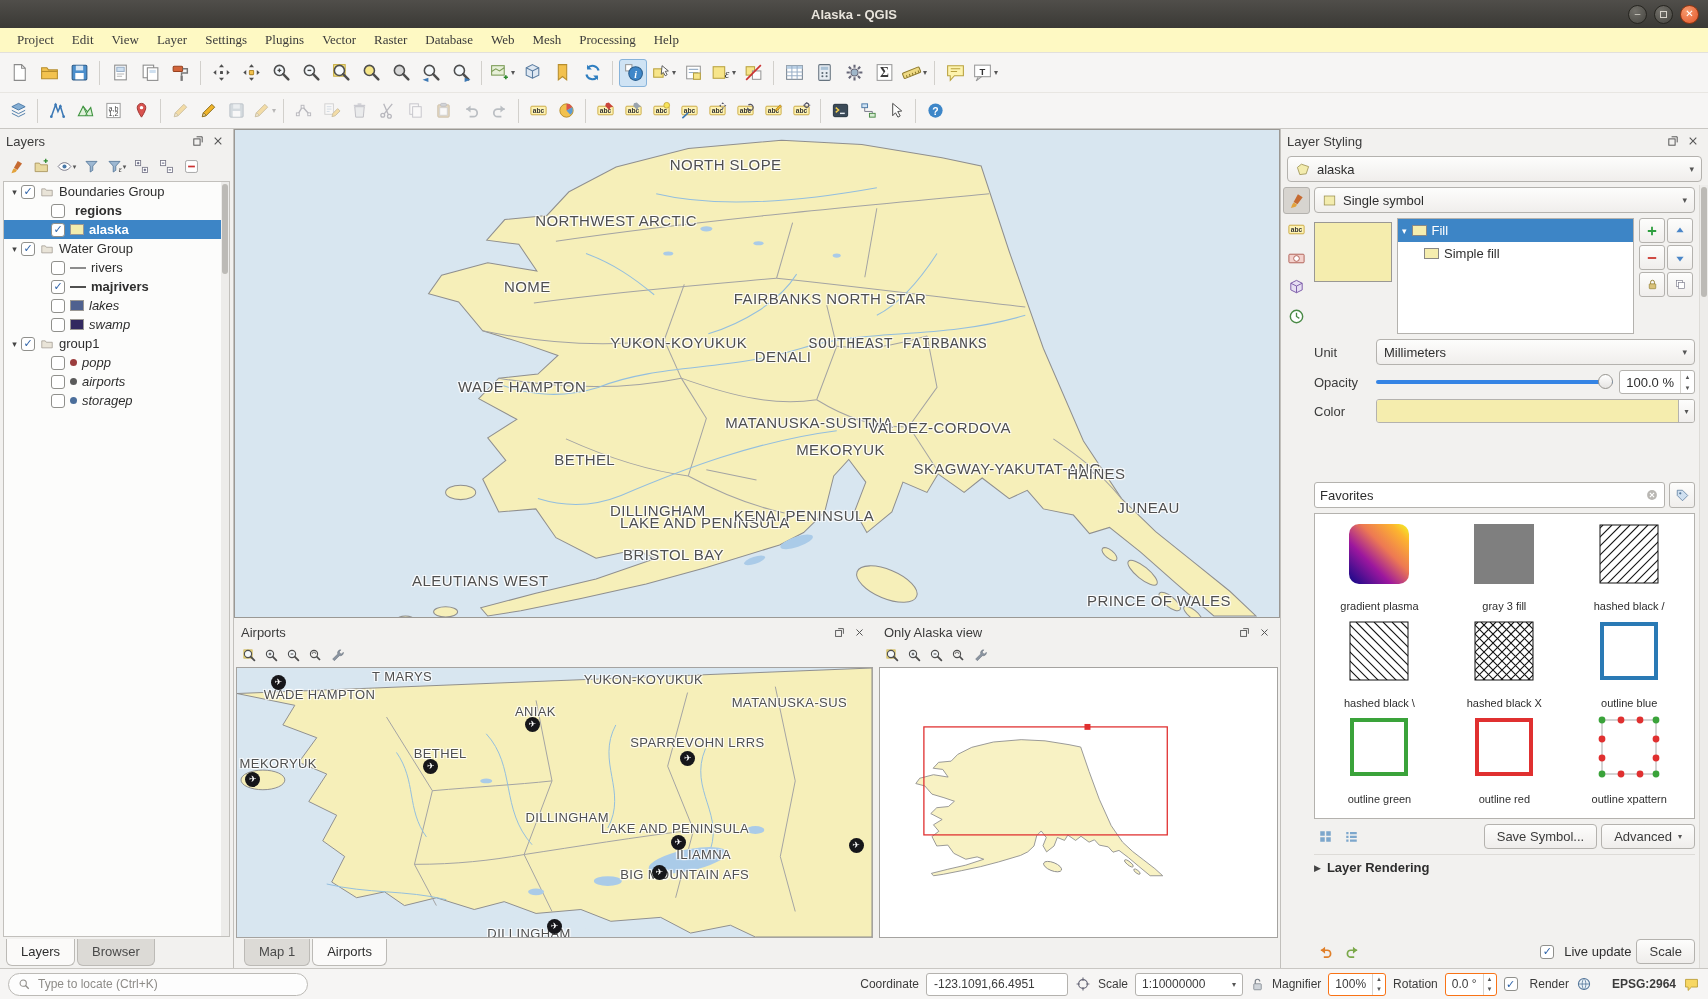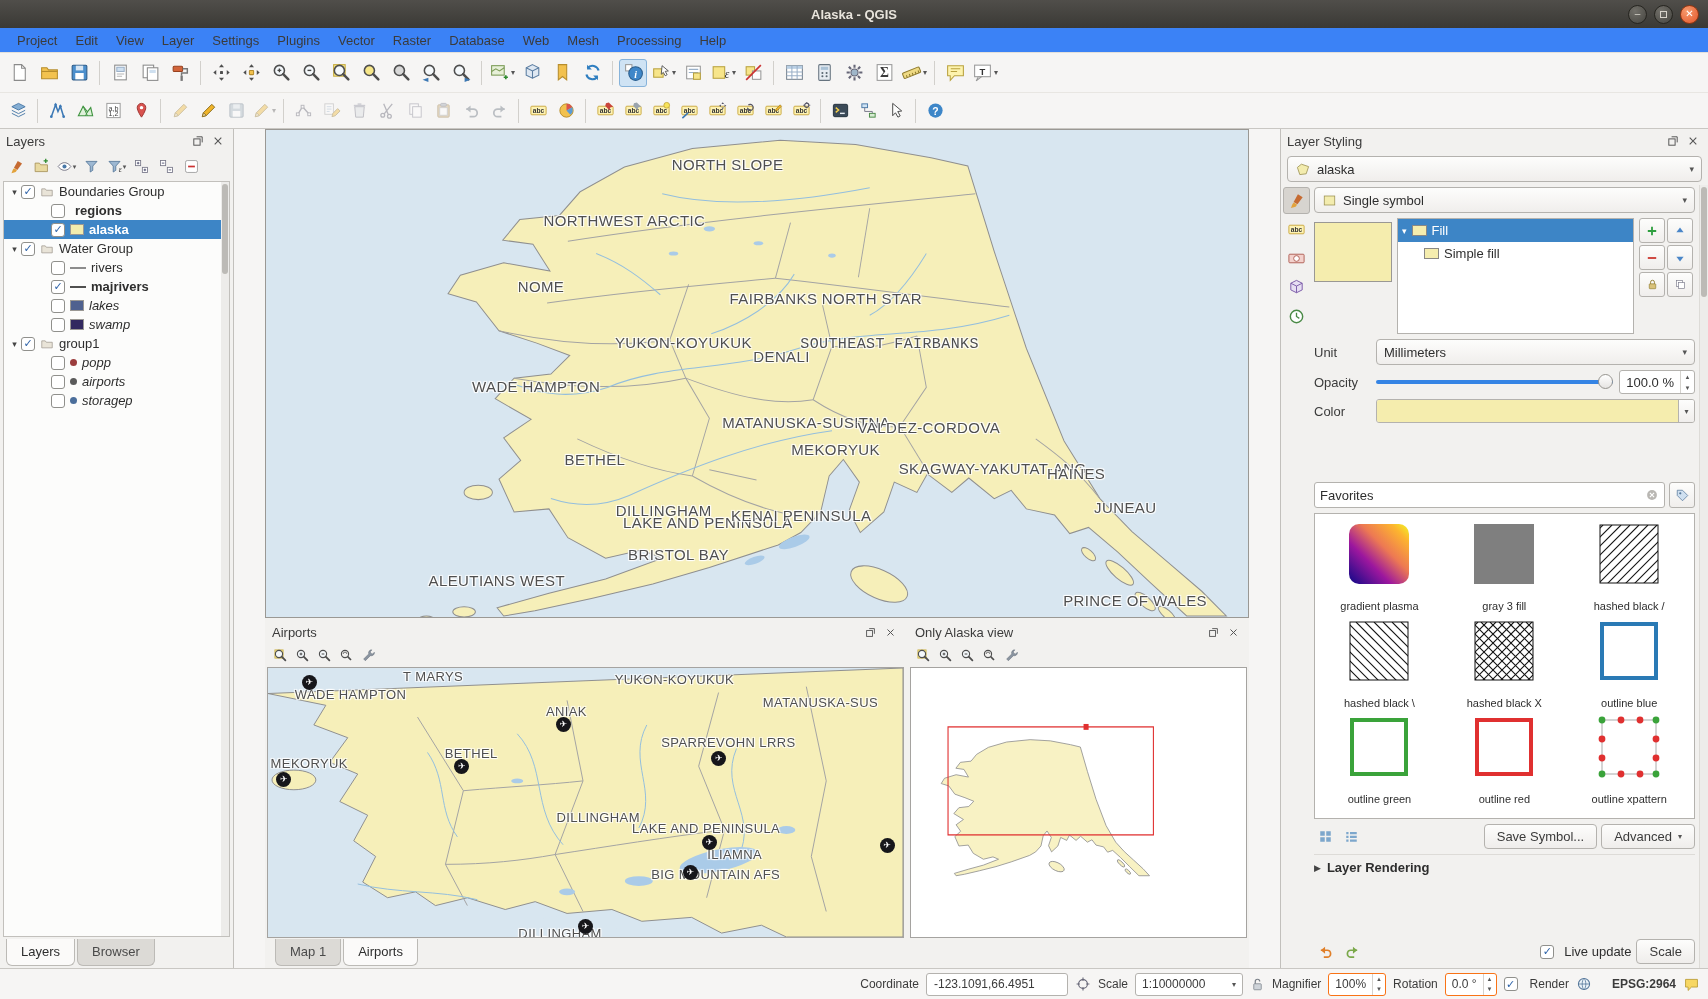--- a/index.html
+++ b/index.html
@@ -9,34 +9,34 @@
 
   
   .titlebar{height:28px;background:linear-gradient(#504e4a,#3a3935);display:flex;align-items:center;position:relative;flex:0 0 auto;}
   .titlebar .title{position:absolute;left:0;right:0;text-align:center;font-weight:bold;font-size:13px;color:#e8e4dc;}
   .winbtns{margin-left:auto;display:flex;gap:7px;padding-right:9px;z-index:2;}
   .winbtn{width:19px;height:19px;border-radius:50%;background:radial-gradient(circle at 35% 30%,#72706a,#45443f);border:1px solid #26251ف;border:1px solid #262520;color:#d8d4cc;font-size:10px;display:flex;align-items:center;justify-content:center;line-height:1;}
   .winbtn.close{background:radial-gradient(circle at 35% 30%,#f69a6d,#e4562a);border-color:#92361139;border-color:#923611;color:#fff;}
   .winbtn .sq{width:7px;height:7px;border:1.5px solid #d8d4cc;display:block;}
 
   
-  .menubar{height:25px;display:flex;align-items:center;padding-left:8px;background:#3b82f6;border-bottom:1px solid #e2e0dc;flex:0 0 auto;}
+  .menubar{height:25px;display:flex;align-items:center;padding-left:8px;background:#fef9c3;border-bottom:1px solid #e2e0dc;flex:0 0 auto;font-family:Liberation Serif, serif;}
   .menu-item{padding:3px 9px;border-radius:3px;color:#3b3b3b;}
   .toolbar{display:flex;align-items:center;padding:2px 4px;background:#f6f5f4;flex:0 0 auto;}
   .toolbar.r1{height:40px;border-bottom:1px solid #e8e6e2;}
   .toolbar.r2{height:36px;border-bottom:1px solid #c9c7c3;}
   .tbtn{min-width:28px;height:28px;margin:0 1px;border-radius:3px;display:flex;align-items:center;justify-content:center;position:relative;background:transparent;border:1px solid transparent;}
   .toolbar.r2 .tbtn{min-width:26px;height:26px;}
   .tbtn.active{background:#cfe3f4;border-color:#87b3da;}
   .tbtn.disabled{opacity:.38;}
   .tbtn .dd{font-size:8px;color:#555;margin-left:1px;}
   .tsep{width:1px;height:24px;background:#d2d0cc;margin:0 5px;flex:0 0 auto;}
 
   
-  .main{flex:1;display:flex;min-height:0;gap:31px;}
+  .main{flex:1;display:flex;min-height:0;}
   .left-panel{width:234px;background:#f2f1ef;border-right:1px solid #c2c0bc;display:flex;flex-direction:column;flex:0 0 auto;}
   .center{flex:1;display:flex;flex-direction:column;min-width:0;background:#f2f1ef;}
   .right-panel{width:428px;background:#f2f1ef;border-left:1px solid #c2c0bc;display:flex;flex-direction:column;flex:0 0 auto;}
 
   .phead{height:24px;display:flex;align-items:center;padding:0 6px;color:#3b3b3b;flex:0 0 auto;}
   .phead .ptitle{flex:1;}
   .phbtn{width:18px;height:18px;display:flex;align-items:center;justify-content:center;border-radius:3px;margin-left:2px;}
 
   .ptools{height:27px;display:flex;align-items:center;padding:0 4px;gap:1px;flex:0 0 auto;}
   .stbtn{width:24px;height:24px;display:flex;align-items:center;justify-content:center;border-radius:3px;}
@@ -1448,20 +1448,27 @@
         </div>
 
         <div class="stl-scroll">
             <div class="thumb"></div>
           </div>
       </div>
     </div>
   </div>
 
   <div class="statusbar">
+    <div class="locate">
+      <svg width="13" height="13" viewBox="0 0 20 20">
+          <circle cx="8" cy="8" r="4.8" fill="none" stroke="#8e8c88" stroke-width="1.6"></circle>
+          <line x1="11.6" y1="11.6" x2="16.5" y2="16.5" stroke="#8e8c88" stroke-width="2"></line>
+        </svg>
+      <span>Type to locate (Ctrl+K)</span>
+    </div>
     <div class="sb-gap"></div>
     <span>Coordinate</span>
     <div class="sfield" style="width:142px;">
         <span>-123.1091,66.4951</span>
       </div>
     <svg width="16" height="16" viewBox="0 0 20 20">
         <circle cx="10" cy="10" r="5.5" fill="none" stroke="#667" stroke-width="1.4"></circle>
         <path d="M10 2v4M10 14v4M2 10h4M14 10h4" stroke="#667" stroke-width="1.4"></path>
       </svg>
     <span>Scale</span>

